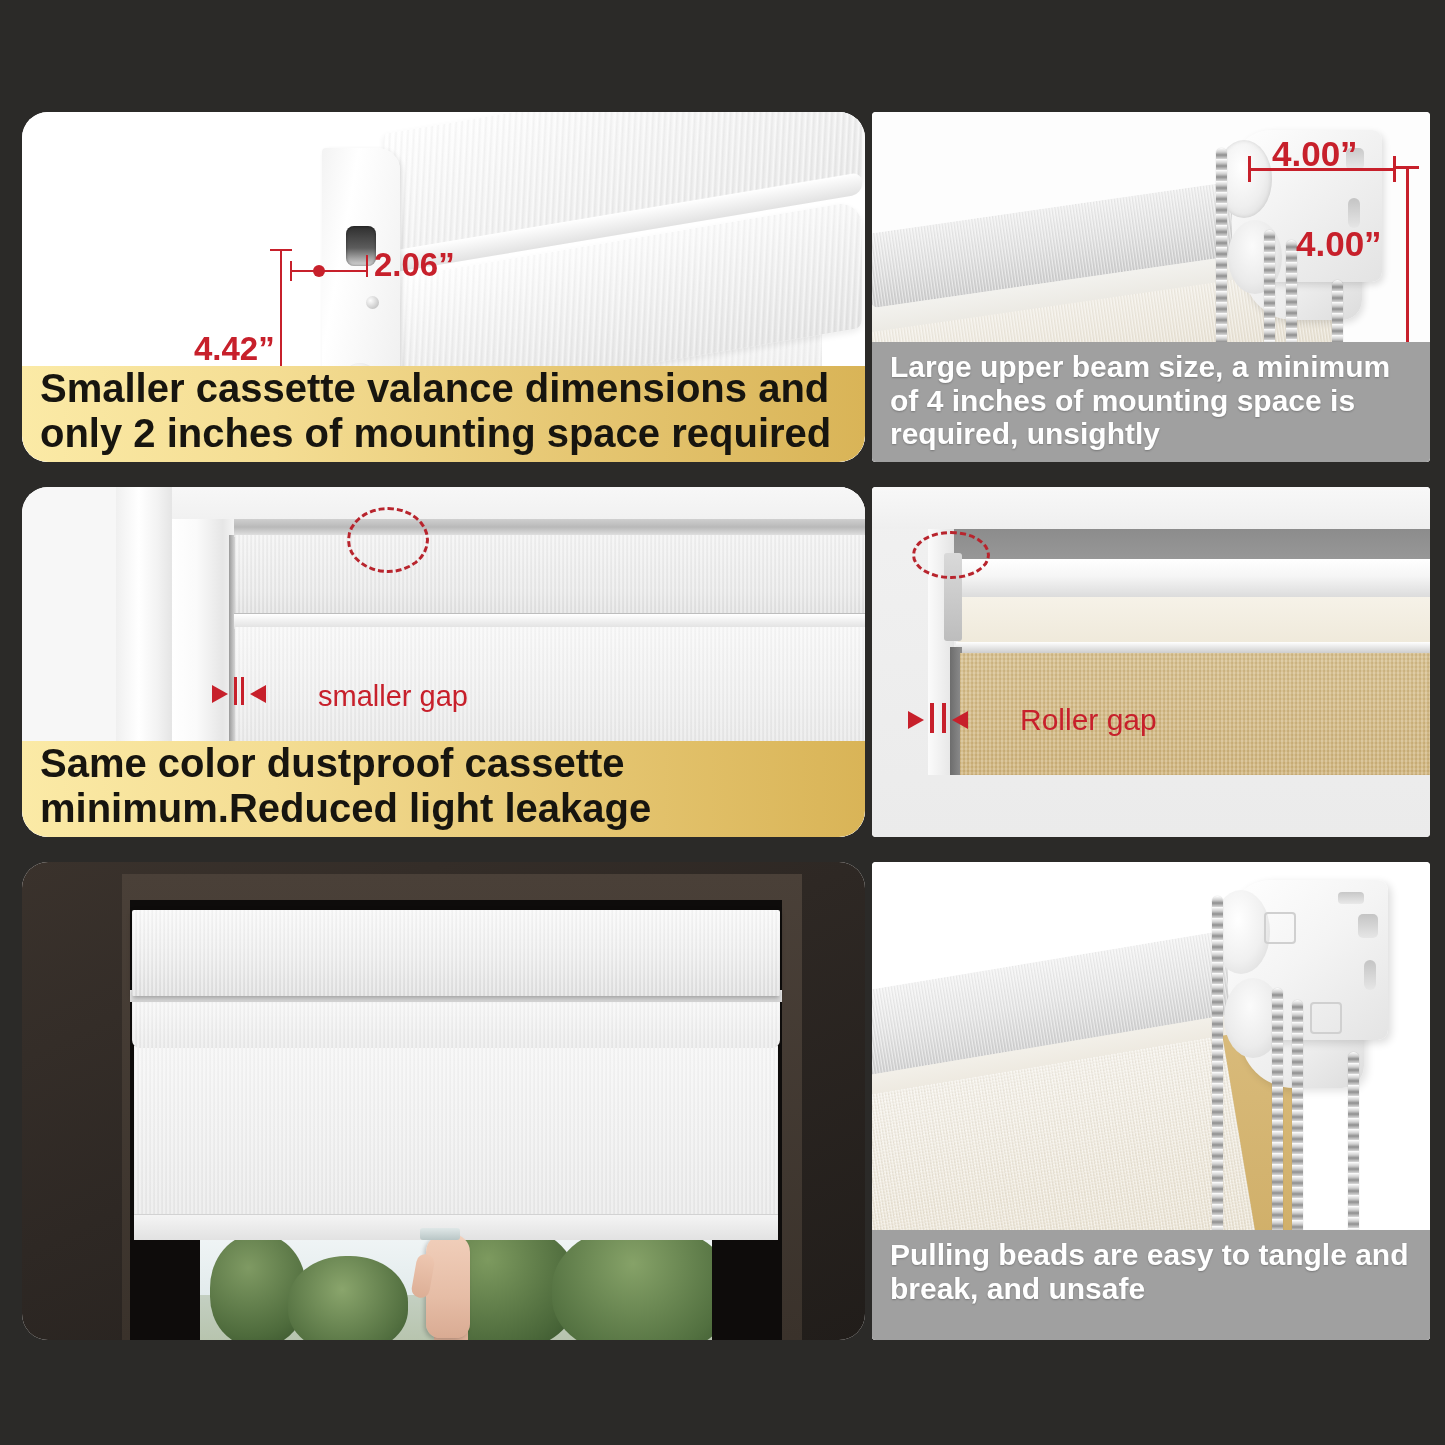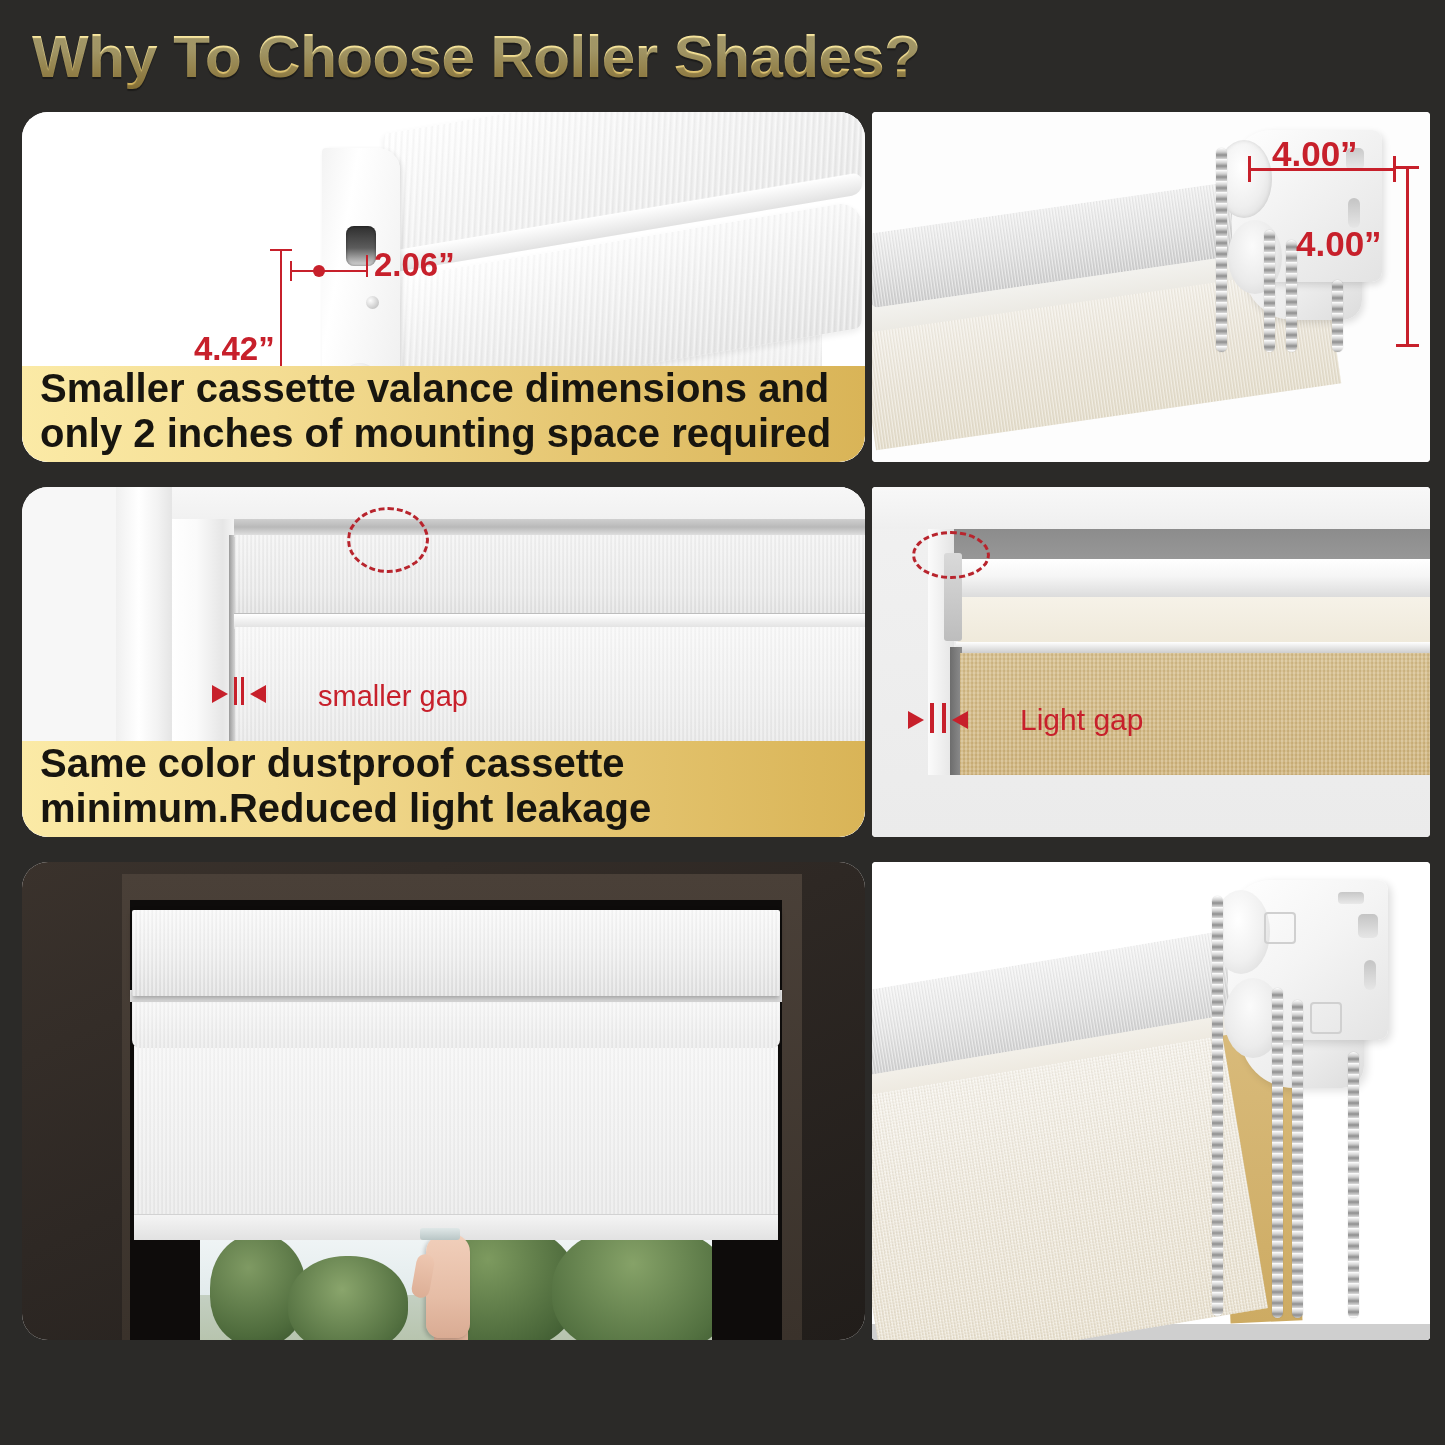--- a/index.html
+++ b/index.html
@@ -430,23 +430,20 @@
   .p6-bead1 { left:340px; top:34px; height:420px; }
   .p6-bead2 { left:400px; top:126px; height:330px; }
   .p6-bead3 { left:420px; top:138px; height:318px; }
   .p6-bead4 { left:476px; top:190px; height:266px; }
 </style>
 </head>
 <body>
 
 <div class="page">
 
-  <div class="title-bar">
-    <div class="title">Why To Choose Roller Shades?</div>
-  </div>
 
   <div class="panel left row1">
     <div class="media">
       <div class="fill bg-white"></div>
       <div class="p1-body">
         <div class="p1-skirt"></div>
         <div class="p1-top-slab"></div>
         <div class="p1-lip"></div>
         <div class="p1-bottom-roll"></div>
         <div class="p1-front">
@@ -491,20 +488,23 @@
       </div>
       <div class="dimline p2-h-line"></div>
       <div class="dimline p2-h-cap-l"></div>
       <div class="dimline p2-h-cap-r"></div>
       <div class="dimline p2-v-line"></div>
       <div class="dimline p2-v-cap-t"></div>
       <div class="dimline p2-v-cap-b"></div>
       <div class="dim p2-lbl-h">4.00”</div>
       <div class="dim p2-lbl-v">4.00”</div>
     </div>
+    <div class="caption gray tall">
+      <span class="cap-text">Large upper beam size, a minimum of 4 inches of mounting space is required, unsightly</span>
+    </div>
   </div>
 
   <div class="panel left row2">
     <div class="media">
       <div class="p3-wall"></div>
       <div class="p3-frame-outer"></div>
       <div class="p3-casing"></div>
       <div class="p3-jamb"></div>
       <div class="p3-head"></div>
       <div class="p3-gapstrip"></div>
@@ -534,21 +534,21 @@
       <div class="p4-cream"></div>
       <div class="p4-lip"></div>
       <div class="p4-darkedge"></div>
       <div class="p4-fabric"></div>
       <div class="p4-bracket"></div>
       <div class="dashed-circle p4-circle"></div>
       <div class="arrowR p4-aR"></div>
       <div class="tickbar p4-tick1"></div>
       <div class="tickbar p4-tick2"></div>
       <div class="arrowL p4-aL"></div>
-      <div class="gaplabel p4-gaplabel">Light gap</div>
+      <div class="gaplabel p4-gaplabel">Roller gap</div>
     </div>
   </div>
 
   <div class="panel left row3">
     <div class="media">
       <div class="p5-room"></div>
       <div class="p5-recess"></div>
       <div class="p5-opening"></div>
       <div class="p5-glass">
         <div class="sky"></div>
@@ -584,15 +584,18 @@
       <div class="p6-slot3"></div>
       <div class="p6-icon1"></div>
       <div class="p6-icon2"></div>
       <div class="p6-cap2"></div>
       <div class="p6-cap1"></div>
       <div class="beadchain p6-bead1"></div>
       <div class="beadchain p6-bead2"></div>
       <div class="beadchain p6-bead3"></div>
       <div class="beadchain p6-bead4"></div>
     </div>
+    <div class="caption gray">
+      <span class="cap-text">Pulling beads are easy to tangle and break, and unsafe</span>
+    </div>
   </div>
 
 </div>
 
 </body></html>

